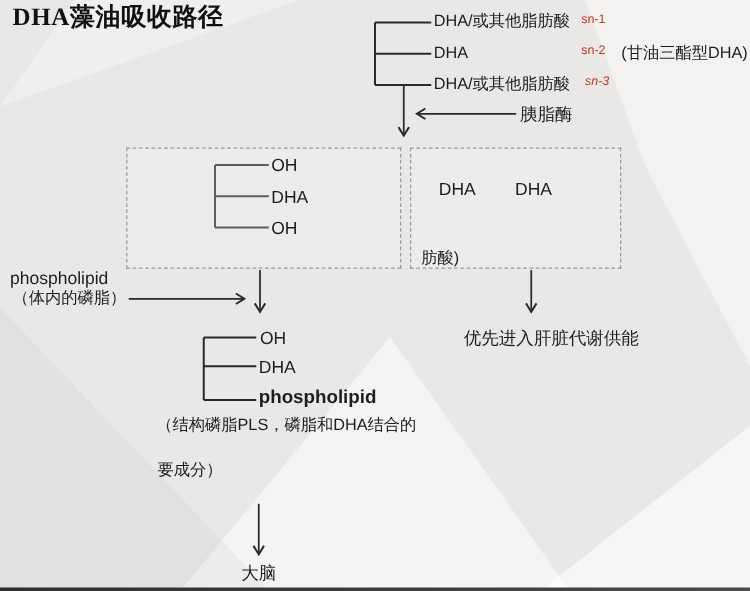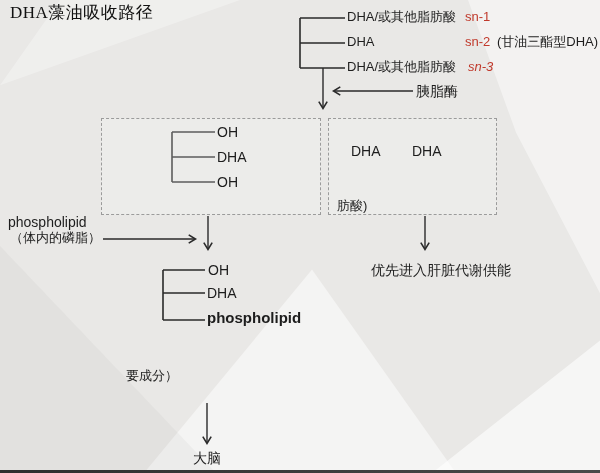--- a/index.html
+++ b/index.html
@@ -24,24 +24,24 @@
   .facet.f5 { background: rgba(255,255,255,0.30); clip-path: polygon(0 18%, 40% 0, 10% 0); }
 
   .bottom-bar {
     position: absolute; left: 0; bottom: 0; width: 600px; height: 3px;
     background: linear-gradient(90deg, #2e2e2e, #4a4a4a);
   }
 
   svg.lines { position: absolute; left: 0; top: 0; width: 600px; height: 473px; pointer-events: none; }
 
   .t { position: absolute; white-space: nowrap; line-height: 1.15; }
-  .title { font-family: "Liberation Serif", "DejaVu Serif", serif; font-weight: normal; font-size: 17px; letter-spacing: 0.5px; color: #111; }
+  .title { font-family: "Liberation Serif", "DejaVu Serif", serif; font-weight: bold; font-size: 20px; letter-spacing: 0.5px; color: #111; }
   .s13 { font-size: 13px; }
   .s14 { font-size: 14px; }
-  .sn { font-size: 13px; color: #c0392b; }
+  .sn { font-size: 10px; color: #c0392b; }
   .phos-bold { font-size: 15px; font-weight: bold; }
 
   .dash-box {
     position: absolute;
     border: 1px dashed #9b9b9b;
     background: rgba(246,246,246,0.25);
   }
 </style>
 </head>
 <body>
@@ -106,18 +106,19 @@
 
   <div class="t s14" style="left:371px; top:262px;">优先进入肝脏代谢供能</div>
 
   <div class="t s14" style="left:8px; top:214px;">phospholipid</div>
   <div class="t s13" style="left:10px; top:231px;">（体内的磷脂）</div>
 
   <div class="t s14" style="left:208px; top:262px;">OH</div>
   <div class="t s14" style="left:207px; top:285px;">DHA</div>
   <div class="t phos-bold" style="left:207px; top:309px;">phospholipid</div>
 
+  <div class="t s13" style="left:125px; top:333px;">（结构磷脂PLS，磷脂和DHA结合的</div>
   <div class="t s13" style="left:126px; top:369px;">要成分）</div>
 
   <div class="t s14" style="left:193px; top:450px;">大脑</div>
 
   <div class="bottom-bar"></div>
 </div>
 
 </body></html>

